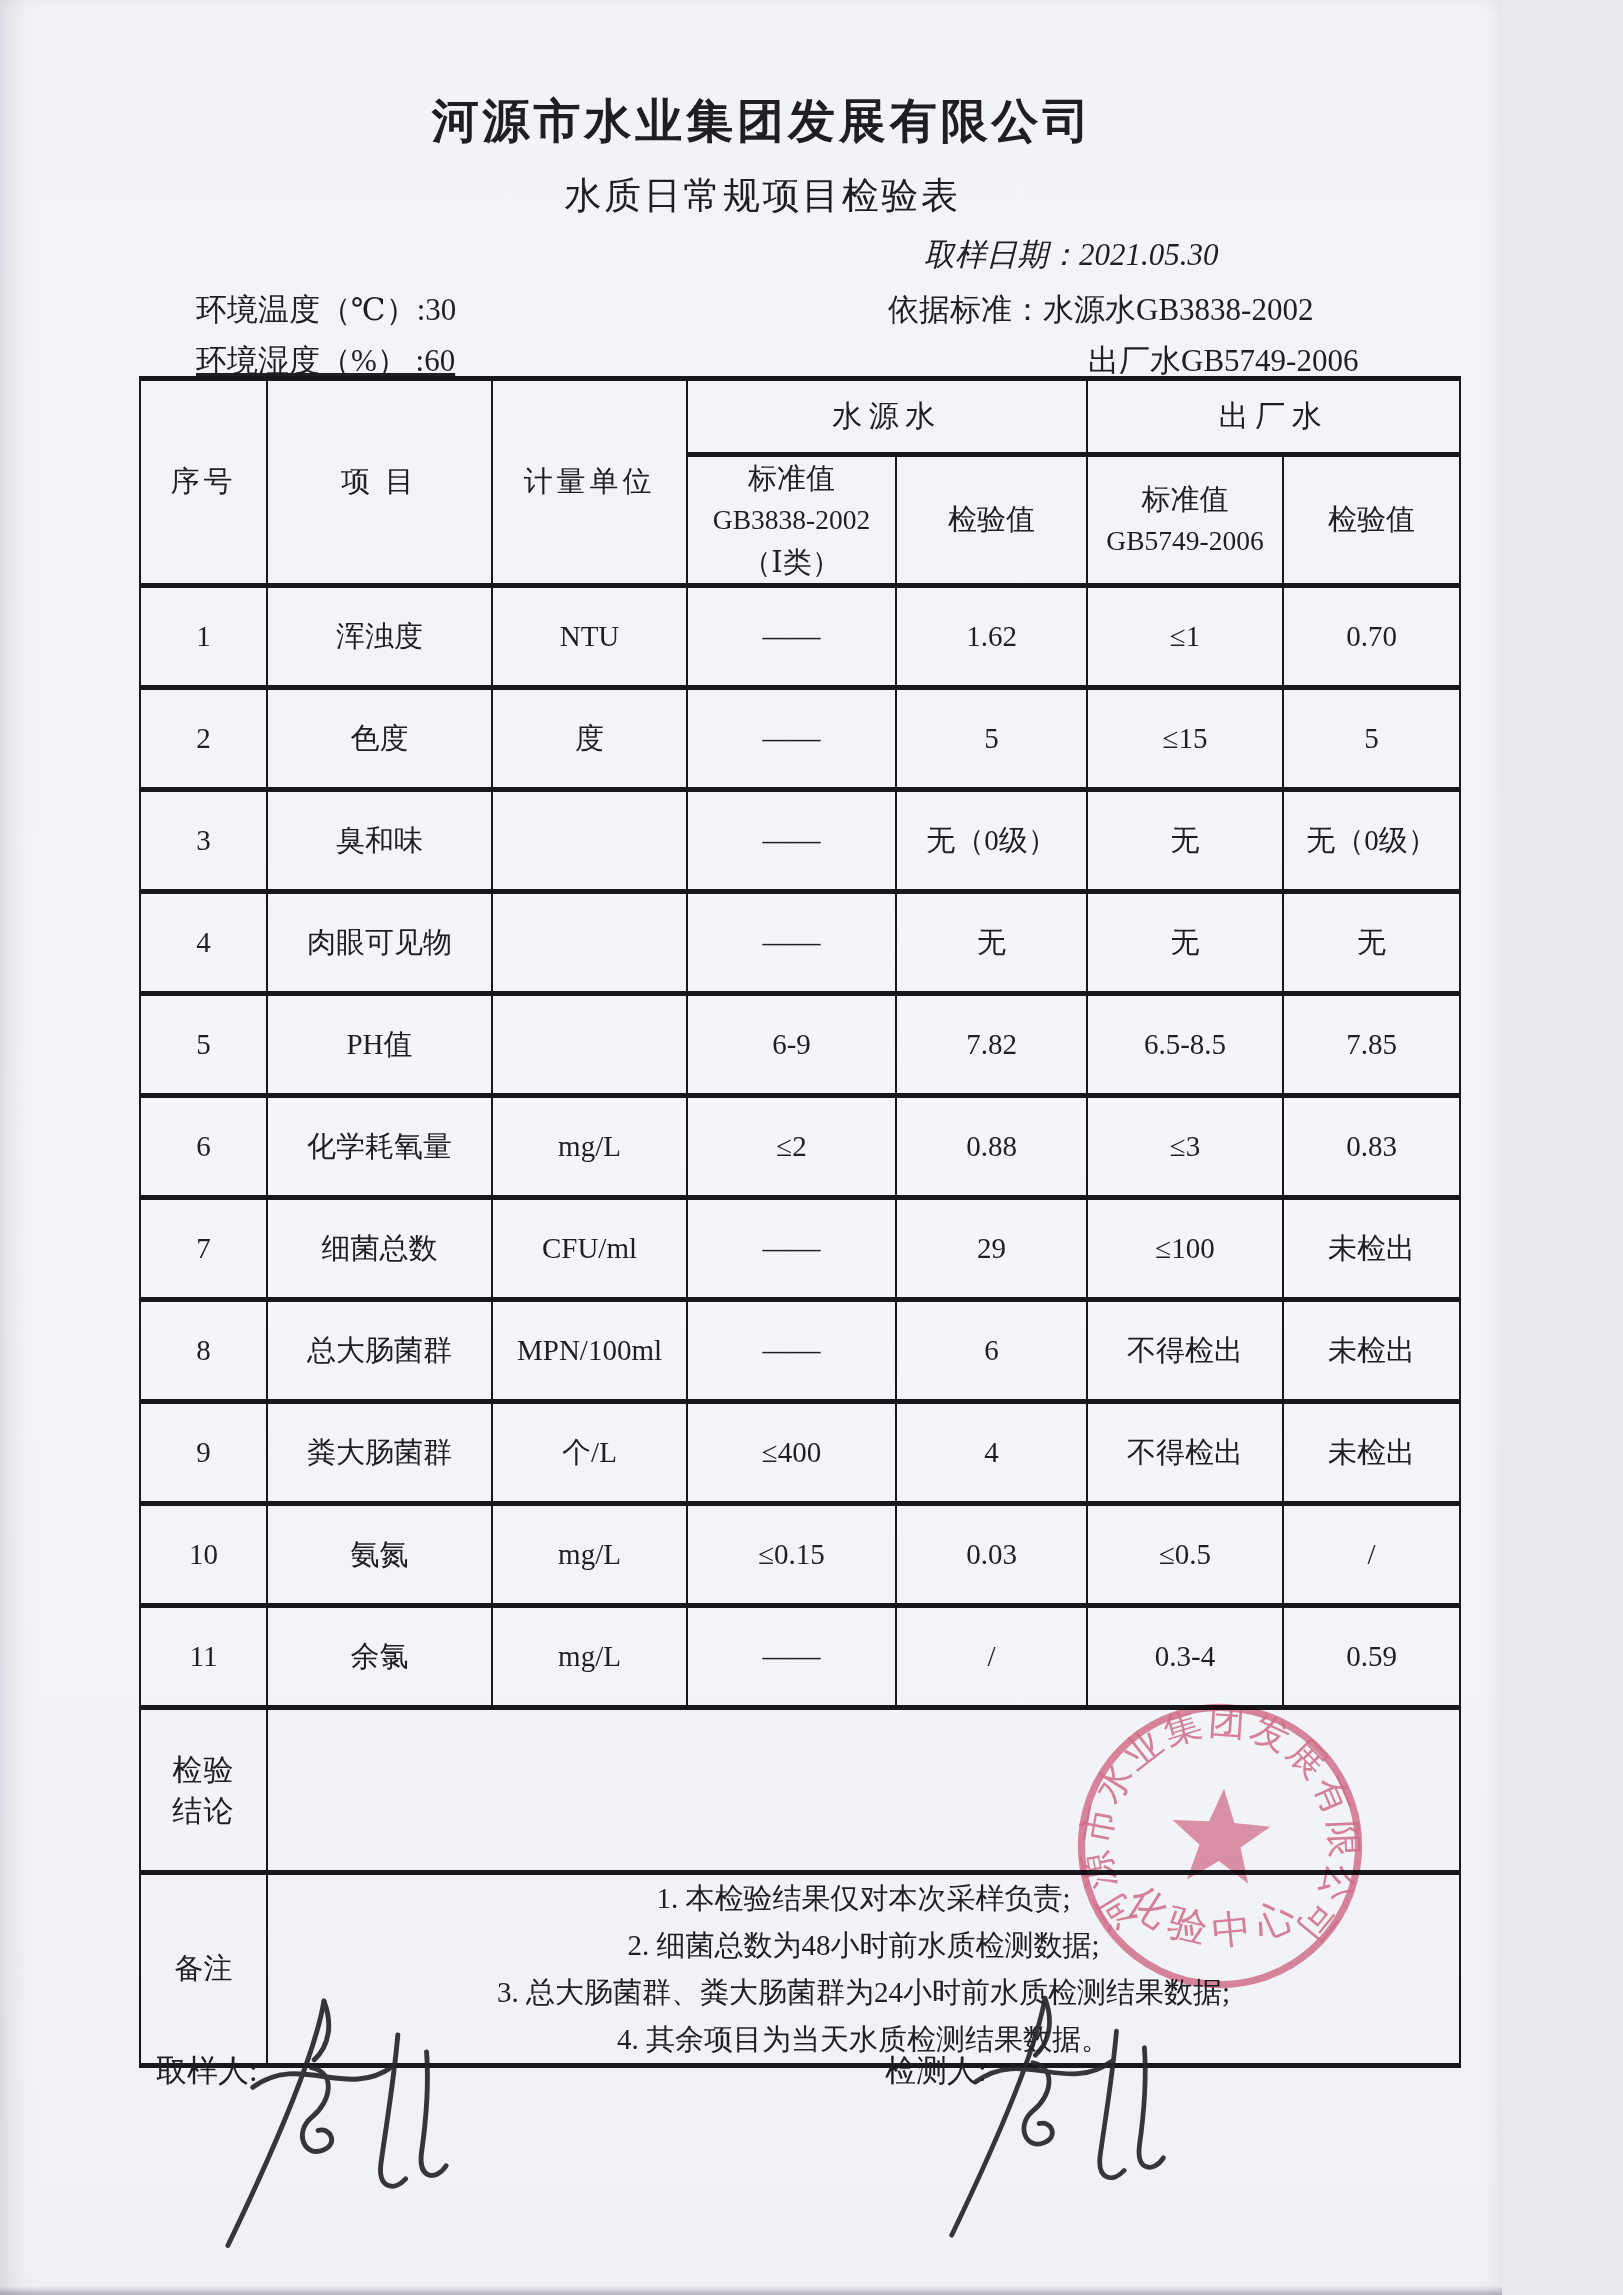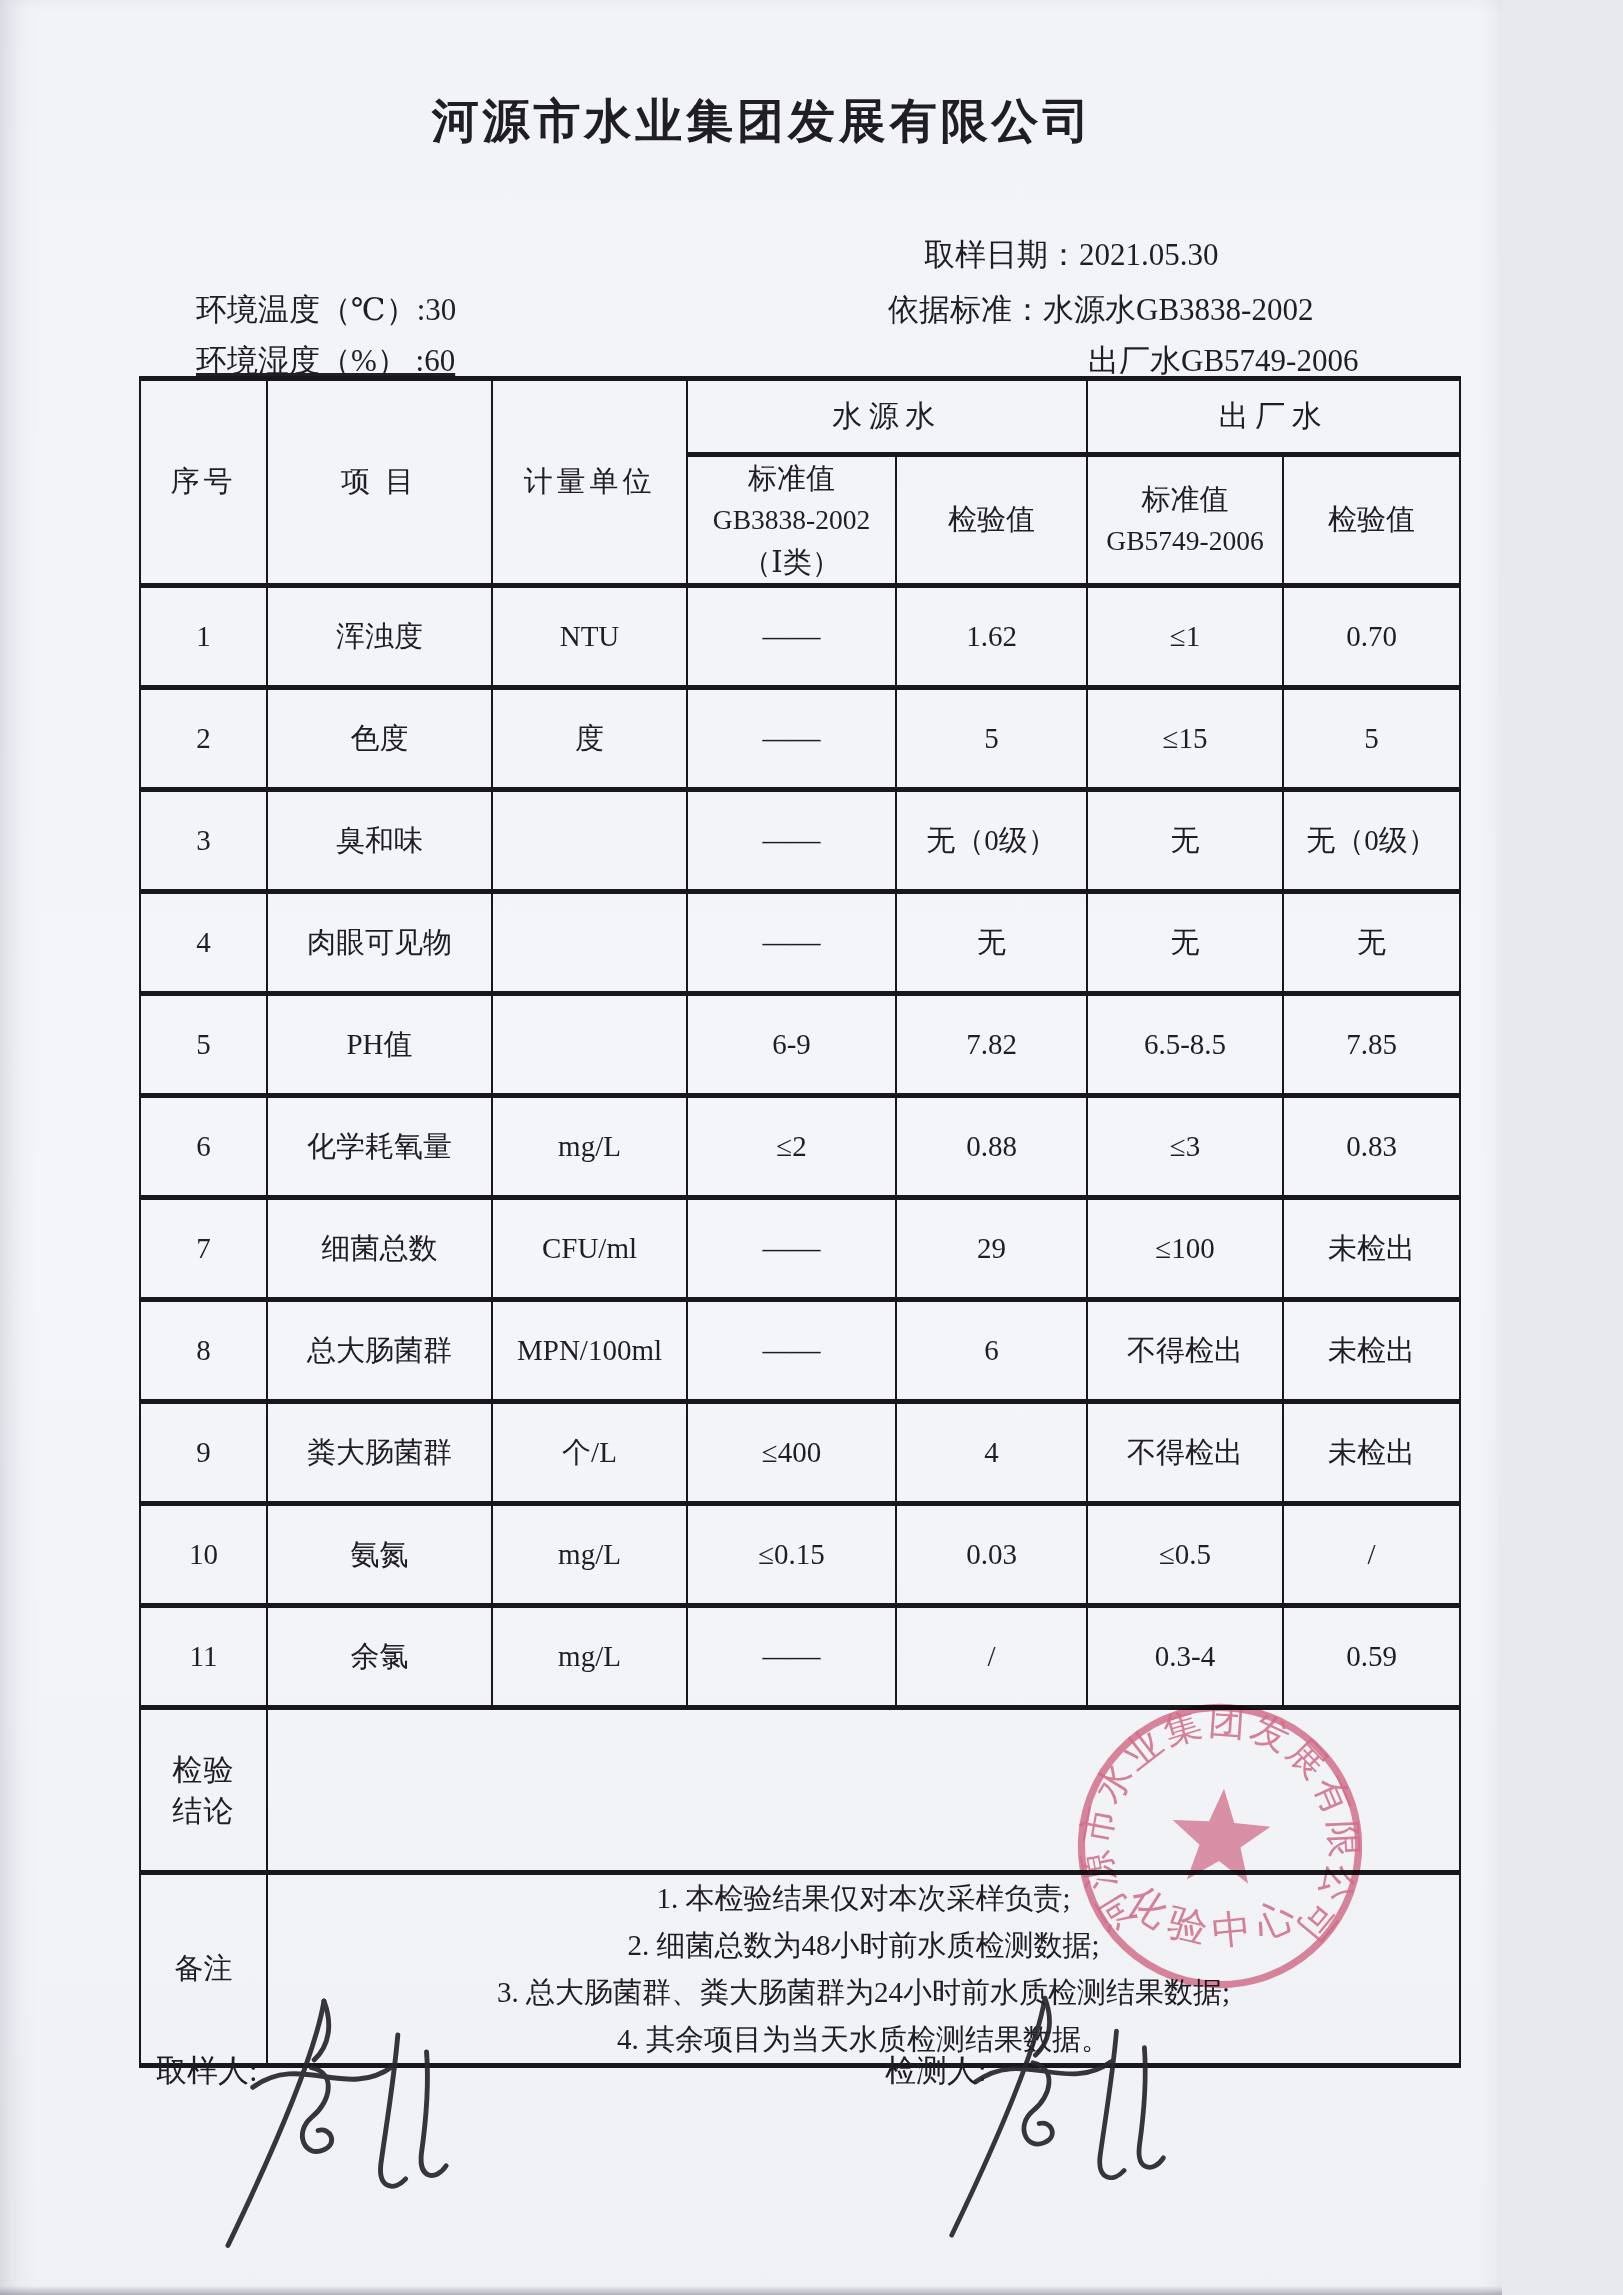--- a/index.html
+++ b/index.html
@@ -21,21 +21,21 @@
   .company{
     position:absolute;left:0;top:90px;width:1525px;
     text-align:center;font-size:47px;font-weight:700;letter-spacing:3.9px;
   }
   .doc-title{
     position:absolute;left:0;top:171px;width:1525px;
     text-align:center;font-size:37px;letter-spacing:2.6px;
   }
   .info-line{position:absolute;font-size:31px;white-space:nowrap;}
   .il-1{left:196px;top:234px;}
-  .il-1b{left:924px;top:234px;}
+  .il-1b{left:924px;top:234px;font-style:italic;}
   .il-2{left:196px;top:289px;}
   .il-2b{left:888px;top:289px;}
   .il-3{left:196px;top:340px;text-decoration:underline;}
   .il-3b{left:1088px;top:340px;}
   
   table.report{
     position:absolute;left:139px;top:376px;
     width:1320px;border-collapse:collapse;table-layout:fixed;
   }
   table.report td{
@@ -70,20 +70,21 @@
   .sig{position:absolute;width:281px;height:262px;z-index:4;pointer-events:none;}
   .sig-1{left:190px;top:1989px;}
   .sig-2{left:911px;top:1989px;}
 </style>
 </head>
 <body>
 
 <div class="page">
 
   <div class="company">河源市水业集团发展有限公司</div>
+  <div class="doc-title">水质日常规项目检验表</div>
 
   <div class="info-line il-1b">取样日期：2021.05.30</div>
   <div class="info-line il-2">环境温度（℃）:30</div>
   <div class="info-line il-2b">依据标准：水源水GB3838-2002</div>
   <div class="info-line il-3">环境湿度（%）  :60</div>
   <div class="info-line il-3b">出厂水GB5749-2006</div>
 
   <table class="report">
     <colgroup>
       <col style="width:127px">

